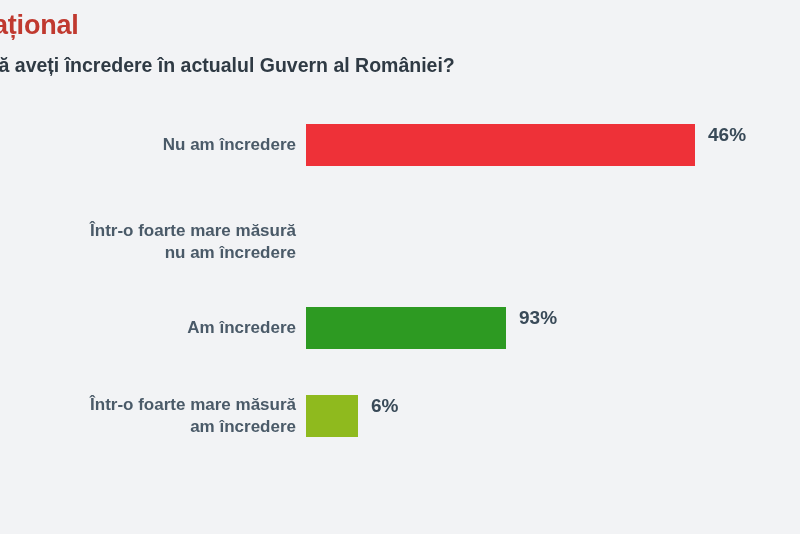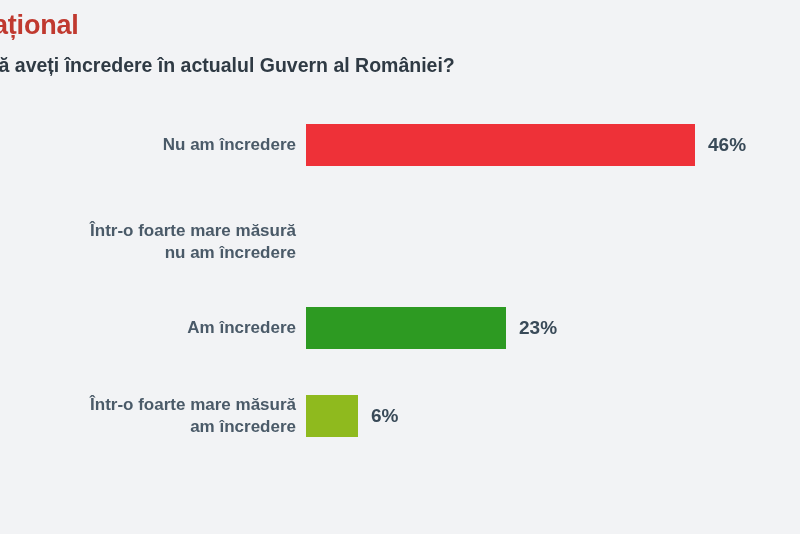--- a/index.html
+++ b/index.html
@@ -81,21 +81,20 @@
     color: #4a5a68;
     line-height: 22px;
     white-space: pre-line;
   }
 
   .bar-track {
     position: relative;
     flex: 1;
     height: 42px;
     display: flex;
-    align-items: center;
   }
 
   .bar-fill {
     height: 42px;
     border-radius: 0;
   }
 
   .bar-value {
     font-size: 19px;
     font-weight: bold;
@@ -126,21 +125,21 @@
 
     <div class="bar-row" style="top:108px;">
       <div class="bar-label">Într-o foarte mare măsură
 nu am încredere</div>
     </div>
 
     <div class="bar-row" style="top:195px;">
       <div class="bar-label">Am încredere</div>
       <div class="bar-track">
         <div class="bar-fill" style="width:200px;background:#2d9a22;"></div>
-        <div class="bar-value">23%</div>
+        <div class="bar-value">93%</div>
       </div>
     </div>
 
     <div class="bar-row" style="top:282px;">
       <div class="bar-label">Într-o foarte mare măsură
 am încredere</div>
       <div class="bar-track">
         <div class="bar-fill" style="width:52px;background:#8fba1e;"></div>
         <div class="bar-value">6%</div>
       </div>

